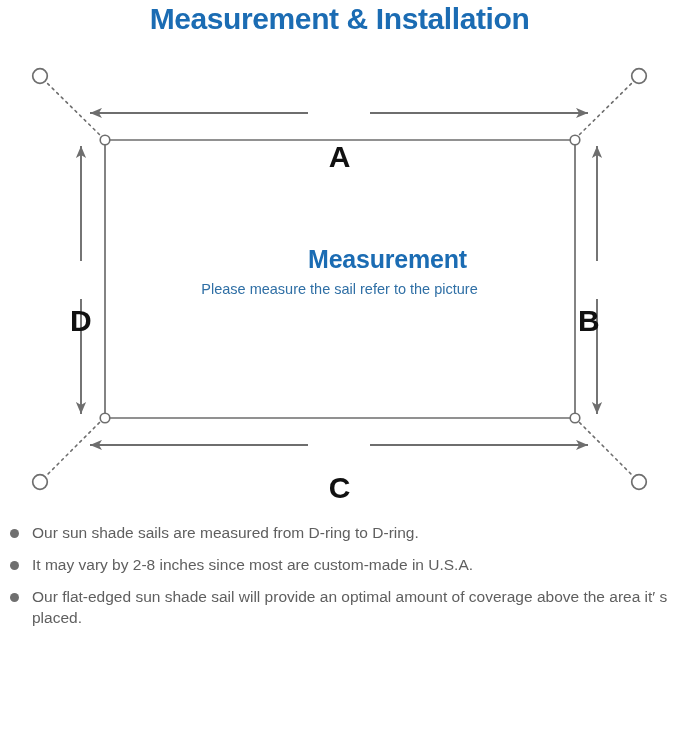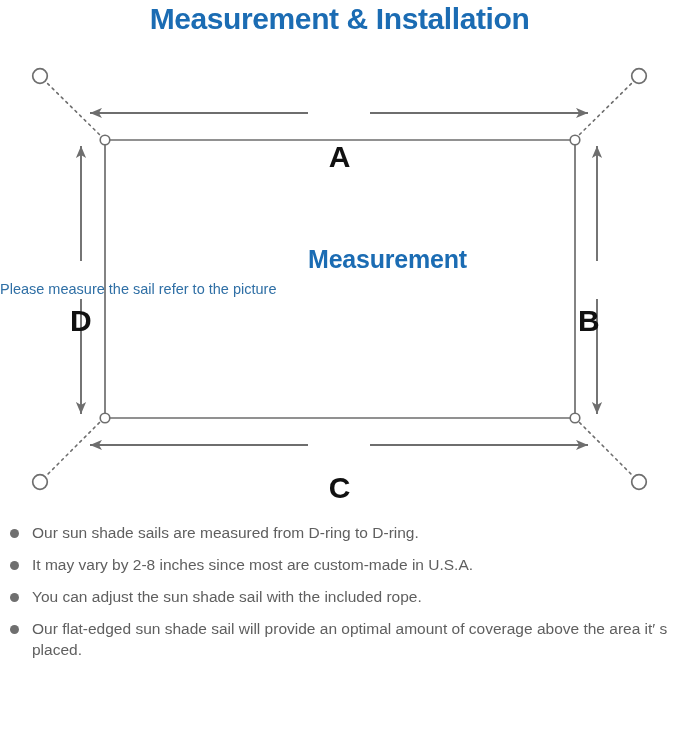--- a/index.html
+++ b/index.html
@@ -20,21 +20,21 @@
 
   
   .diagram{position:absolute;left:0;top:46px;width:679px;height:470px;}
   .diagram svg{display:block;}
 
   .mlabel{
     position:absolute;width:679px;text-align:center;left:0;
     color:#1b6cb3;font-weight:bold;font-size:25px;letter-spacing:-0.2px;
   }
   .msub{
-    position:absolute;width:679px;left:0;
+    position:absolute;width:679px;text-align:center;left:0;
     color:#2f6fa5;font-weight:normal;font-size:14.5px;
   }
   .dim{
     position:absolute;color:#111;font-weight:bold;
     font-size:30px;line-height:30px;
     font-family:"Liberation Sans","DejaVu Sans",sans-serif;
   }
   .dim-a{left:0;width:679px;text-align:center;top:96px;}
   .dim-c{left:0;width:679px;text-align:center;top:427px;}
   .dim-d{left:70px;top:260px;}
@@ -129,21 +129,17 @@
     <div class="note">
       <span class="bullet"></span>
       <span class="ntext">Our sun shade sails are measured from D-ring to D-ring.</span>
     </div>
     <div class="note">
       <span class="bullet"></span>
       <span class="ntext">It may vary by 2-8 inches since most are custom-made in U.S.A.</span>
     </div>
     <div class="note">
       <span class="bullet"></span>
-      <span class="ntext">You can adjust the sun shade sail with the included rope.</span>
-    </div>
-    <div class="note">
-      <span class="bullet"></span>
       <span class="ntext">Our flat-edged sun shade sail will provide an optimal amount of coverage above the area it′ s placed.</span>
     </div>
   </div>
 
 </div>
 
 </body></html>

